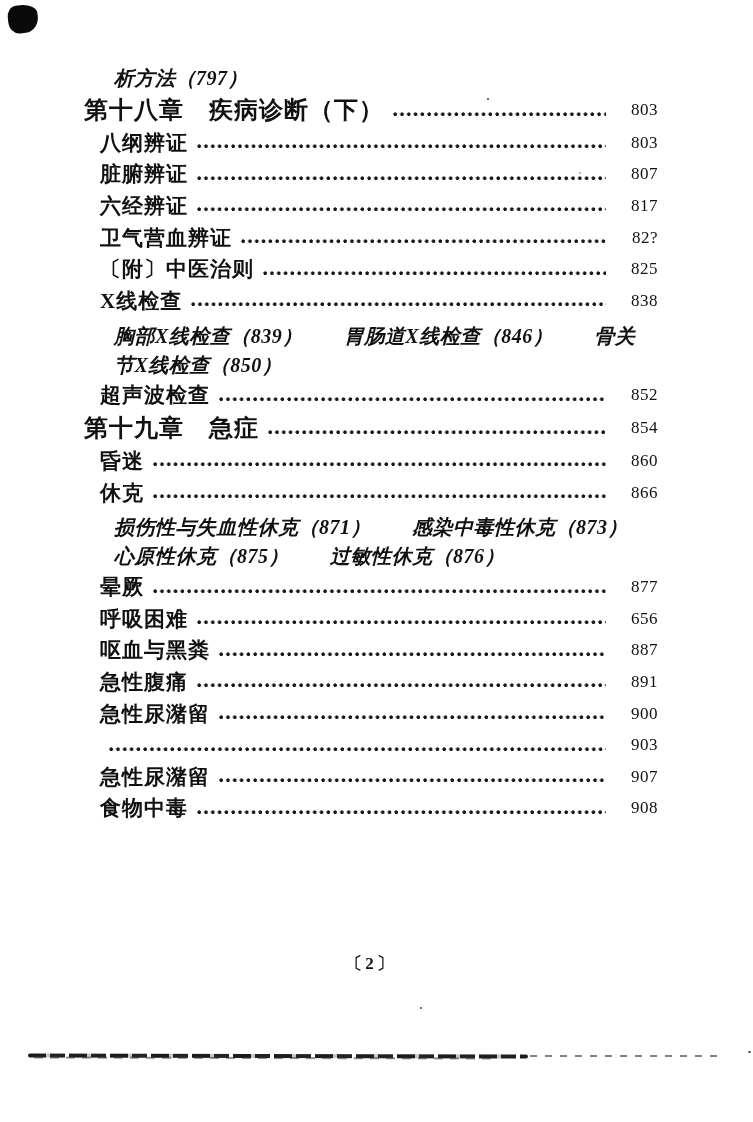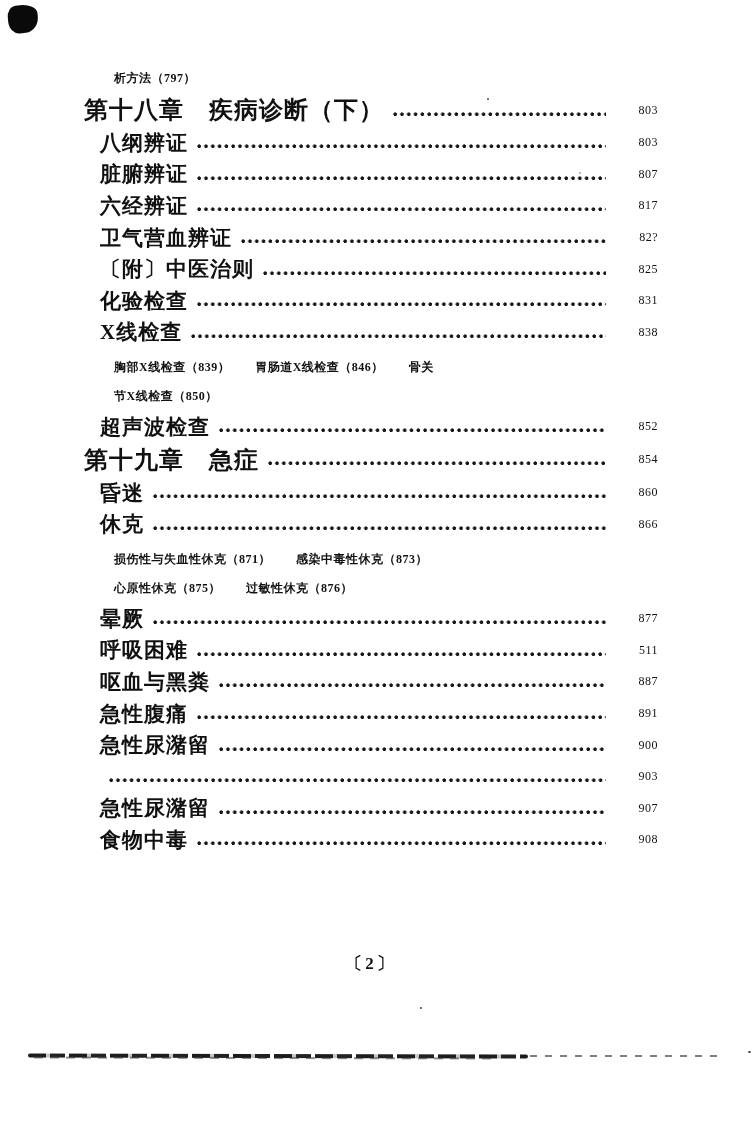--- a/index.html
+++ b/index.html
@@ -20,32 +20,32 @@
 
   
   .toc{
     position:absolute;left:84px;top:64px;width:574px;
     color:#111;font-weight:700;
   }
   .row{display:flex;align-items:center;height:31.6px;}
   .row .t{white-space:pre;flex:0 0 auto;}
   .row.chapter{height:34px;margin-top:0;font-size:24px;letter-spacing:1px;}
   .row.item{padding-left:16px;font-size:21px;letter-spacing:1px;}
-  .row.subnote{height:29px;padding-left:30px;font-size:12px;letter-spacing:.5px;}
+  .row.subnote{height:29px;padding-left:30px;font-size:20px;letter-spacing:.5px;font-style:italic;}
   .row.item + .row.subnote{margin-top:5px;}
 
   .leader{
     flex:1 1 auto;height:5px;margin:0 10px 0 9px;align-self:center;
     transform:translateY(4px);
     background-image:radial-gradient(circle at 2.2px 2.2px,#161616 1.55px,transparent 2.1px);
     background-size:6.8px 5px;background-repeat:repeat-x;background-position:left center;
   }
   .pg{
     flex:0 0 auto;width:42px;text-align:right;
-    font-size:12px;font-weight:500;letter-spacing:.5px;color:#111;
+    font-size:17px;font-weight:500;letter-spacing:.5px;color:#111;
   }
 
   
   .footer{
     position:absolute;left:84px;top:952px;width:574px;
     text-align:center;font-size:17px;font-weight:700;
     letter-spacing:3px;color:#111;
   }
 
   
@@ -111,25 +111,20 @@
     <span class="leader"></span>
     <span class="pg">82?</span>
   </div>
 
   <div class="row item">
     <span class="t">〔附〕中医治则</span>
     <span class="leader"></span>
     <span class="pg">825</span>
   </div>
 
-  <div class="row item">
-    <span class="t">化验检查</span>
-    <span class="leader"></span>
-    <span class="pg">831</span>
-  </div>
 
   <div class="row item">
     <span class="t">X线检查</span>
     <span class="leader"></span>
     <span class="pg">838</span>
   </div>
 
   <div class="row subnote">
     <span class="t">胸部X线检查（839）　　胃肠道X线检查（846）　　骨关</span>
 
@@ -177,21 +172,21 @@
 
   <div class="row item">
     <span class="t">晕厥</span>
     <span class="leader"></span>
     <span class="pg">877</span>
   </div>
 
   <div class="row item">
     <span class="t">呼吸困难</span>
     <span class="leader"></span>
-    <span class="pg">511</span>
+    <span class="pg">656</span>
   </div>
 
 
   <div class="row item">
     <span class="t">呕血与黑粪</span>
     <span class="leader"></span>
     <span class="pg">887</span>
   </div>
 
   <div class="row item">

